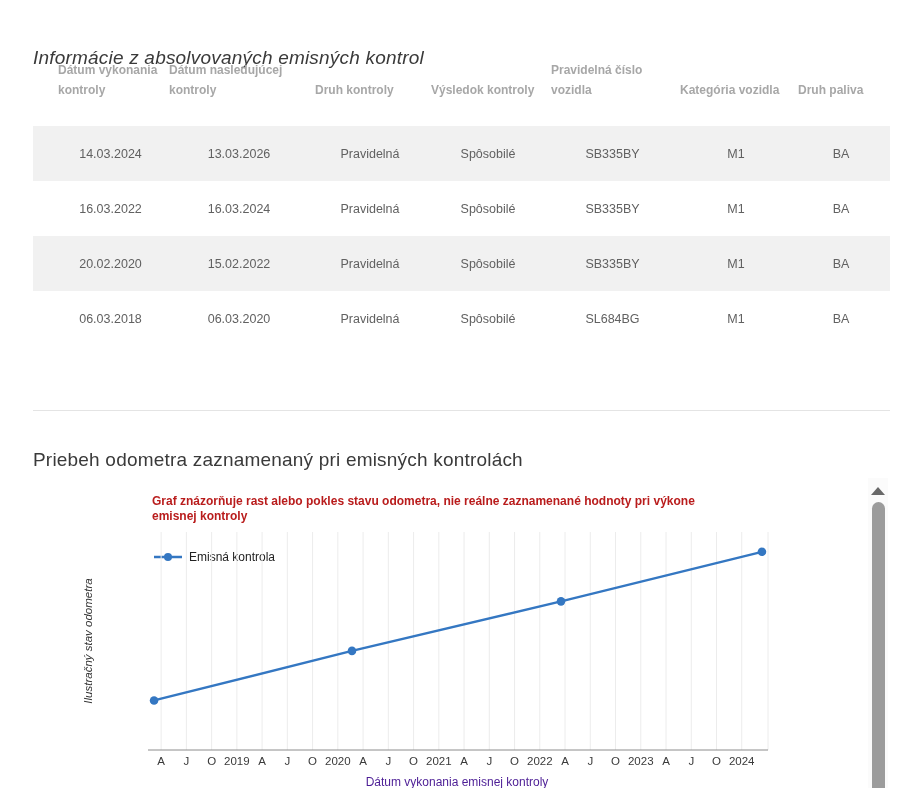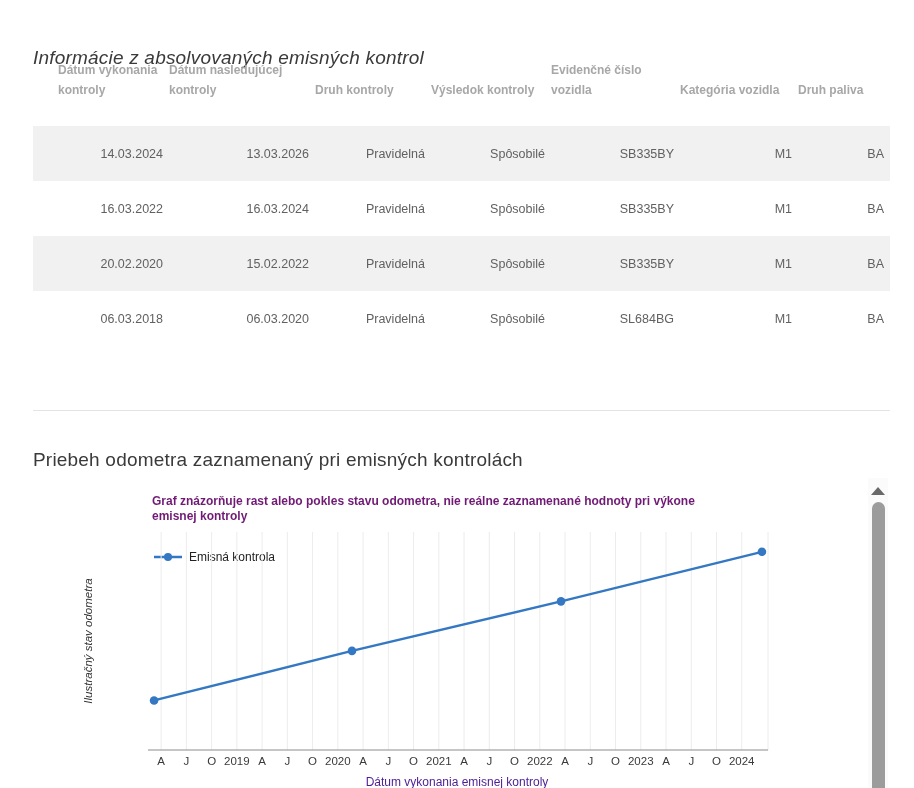--- a/index.html
+++ b/index.html
@@ -16,31 +16,31 @@
 
   
   #table-wrap { position:absolute; left:33px; top:60px; width:857px; }
   table.ek { border-collapse:collapse; width:857px; table-layout:fixed; }
   table.ek th {
     vertical-align:bottom; text-align:left; font-weight:700;
     color:#a7a7a7; font-size:12px; line-height:20px; padding:0 6px 26px 0;margin-top:23px;
   }
   table.ek th:first-child, table.ek td:first-child { padding-left:25px; }
   table.ek td {
-    height:55px; vertical-align:middle; text-align:right;
+    height:55px; vertical-align:middle; text-align:center;
     color:#616161; font-size:12.5px; padding:0 6px 0 0;
   }
   table.ek tbody tr:nth-child(odd) { background:#f1f1f1; }
 
   #divider { position:absolute; left:33px; top:410px; width:857px; height:1px; background:#e4e4e4; }
 
   
   #chart-title {
     position:absolute; left:152px; top:494px; width:588px;
-    font-size:12px; font-weight:700; color:#701a75; line-height:15px;
+    font-size:12px; font-weight:700; color:#b91c1c; line-height:15px;
   }
   #legend {
     position:absolute; left:154px; top:550px; display:flex; align-items:center; gap:7px;
   }
   #legend .legend-label { font-size:12px; color:#222222; }
   #ylabel {
     position:absolute; left:88px; top:641px; transform:translate(-50%,-50%) rotate(-90deg);
     white-space:nowrap; font-style:italic; font-size:11.5px; color:#333333;
   }
   #plot-svg { position:absolute; left:140px; top:525px; }
@@ -81,21 +81,21 @@
           <col style="width:129px">
           <col style="width:118px">
         <col style="width:92px">
       </colgroup>
       <thead>
         <tr id="ek-head-row">
             <th>Dátum vykonania kontroly</th>
             <th>Dátum nasledujúcej kontroly</th>
             <th>Druh kontroly</th>
             <th>Výsledok kontroly</th>
-            <th>Evidenčné číslo vozidla</th>
+            <th>Pravidelná číslo vozidla</th>
             <th>Kategória vozidla</th>
             <th>Druh paliva</th>
           </tr>
       </thead>
       <tbody id="ek-body">
           <tr>
             <td>14.03.2024</td>
             <td>13.03.2026</td>
             <td>Pravidelná</td>
             <td>Spôsobilé</td>

